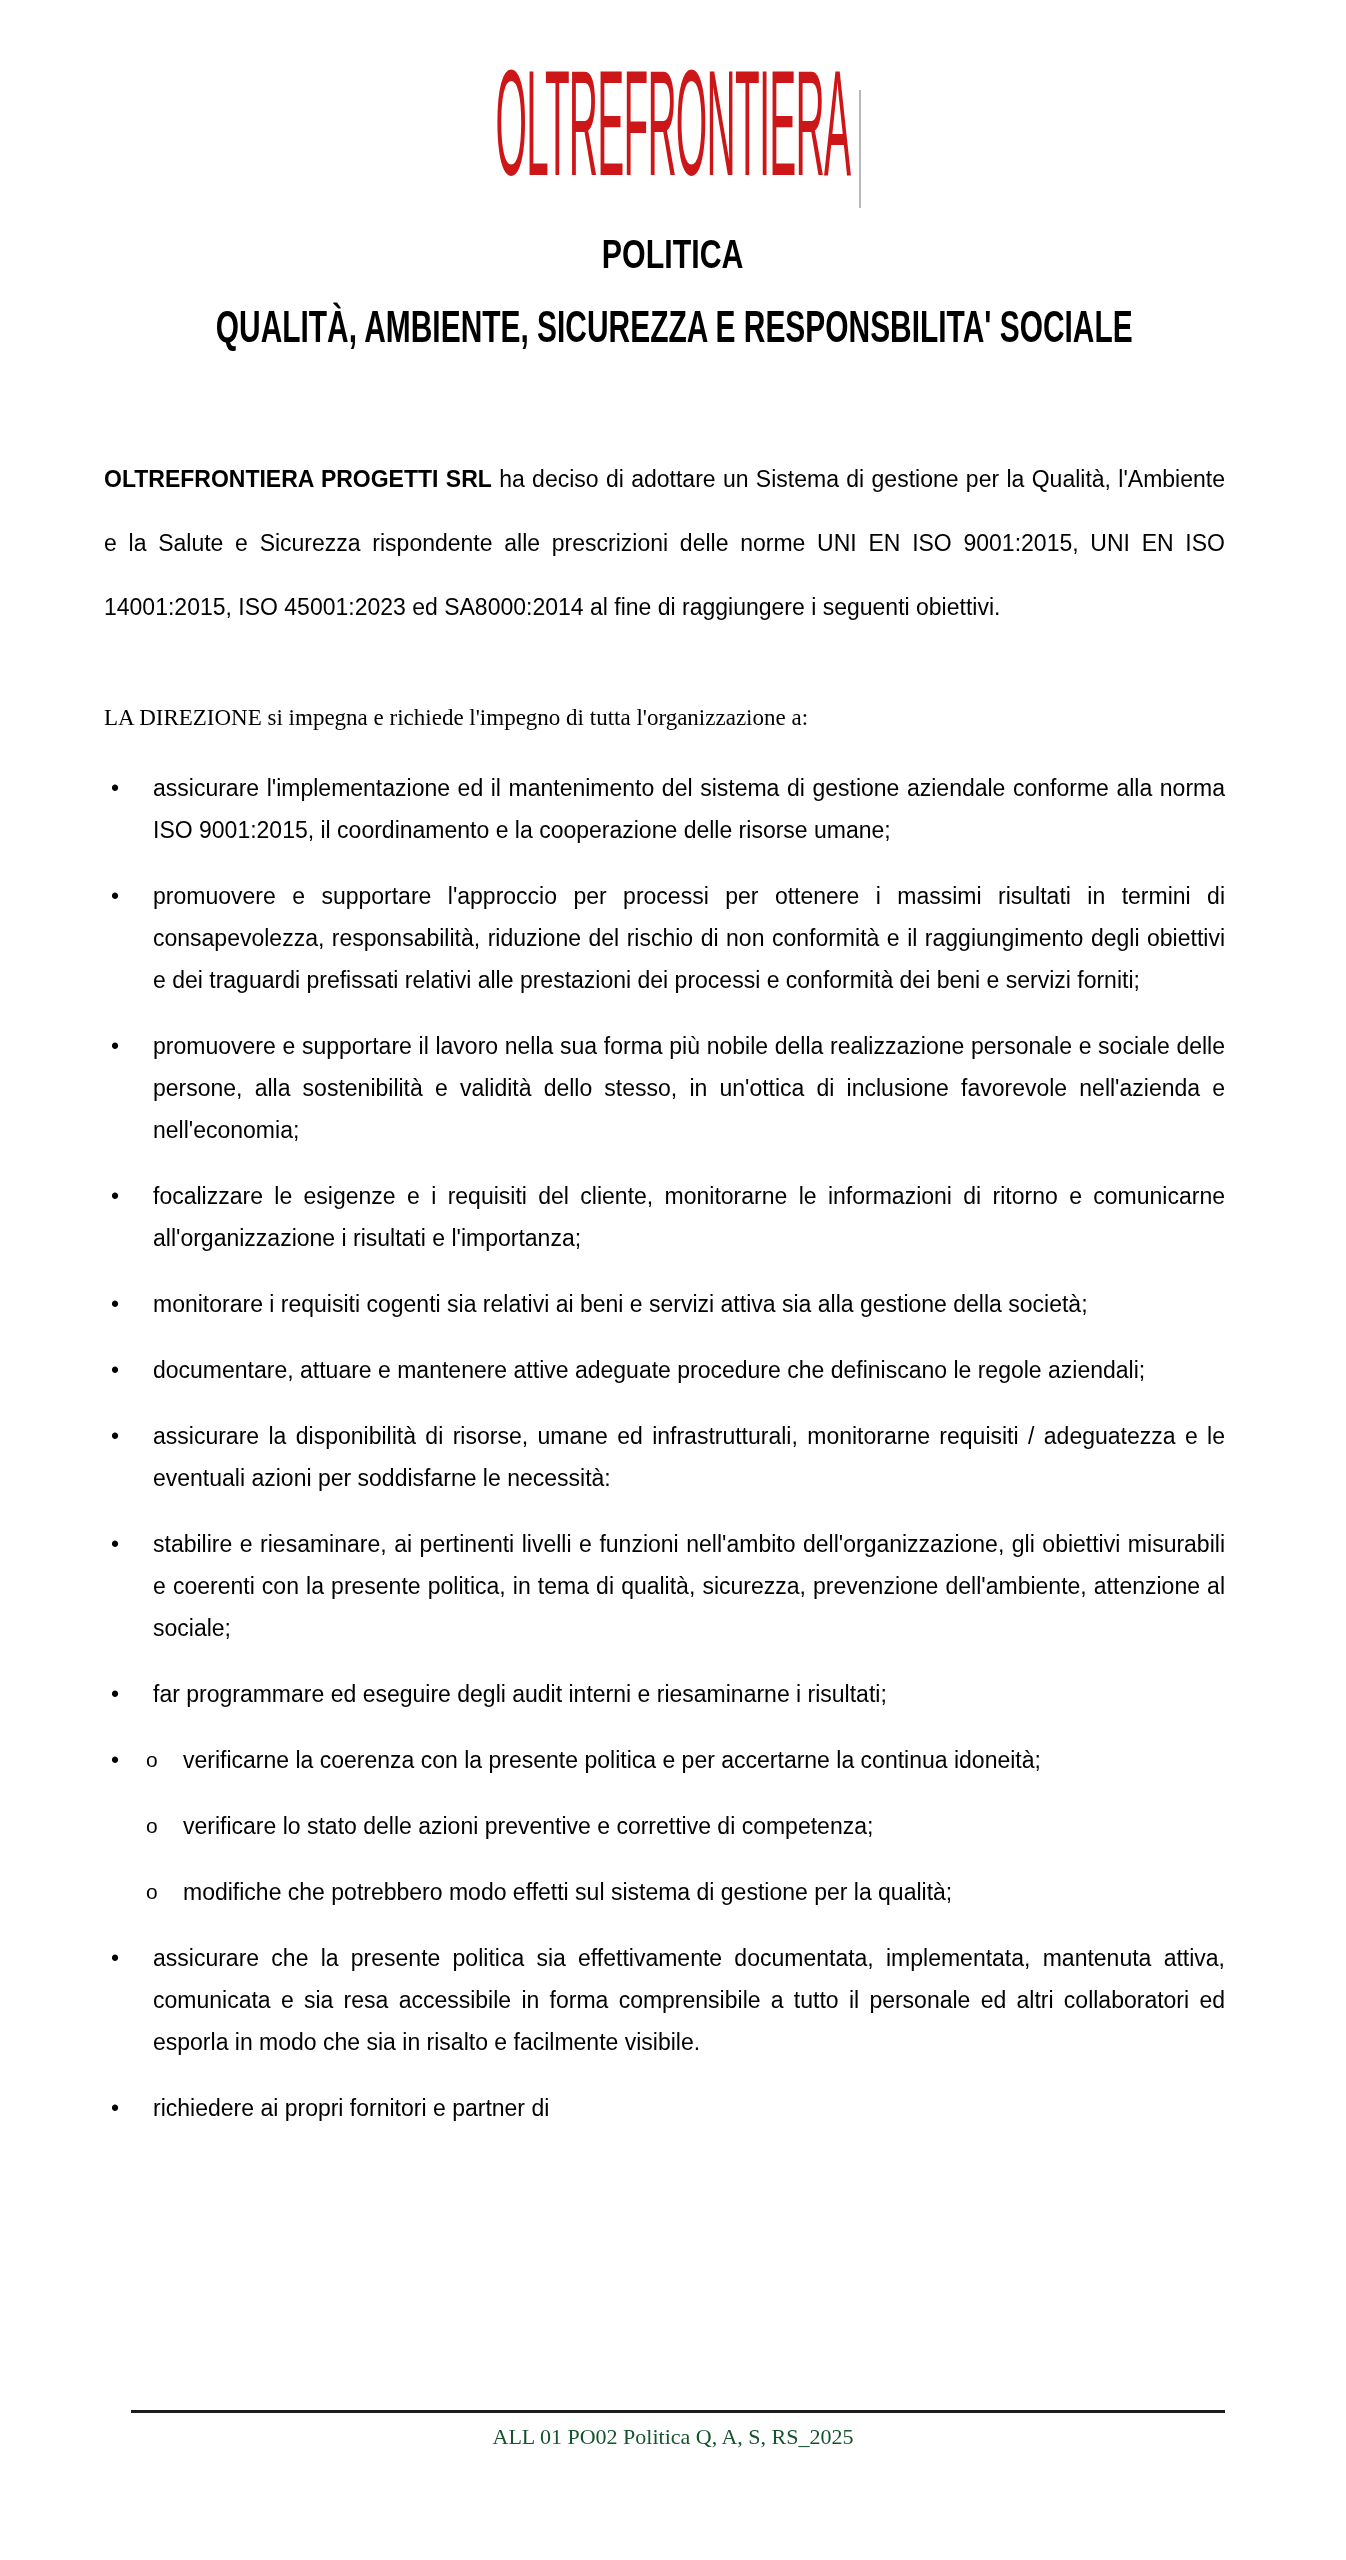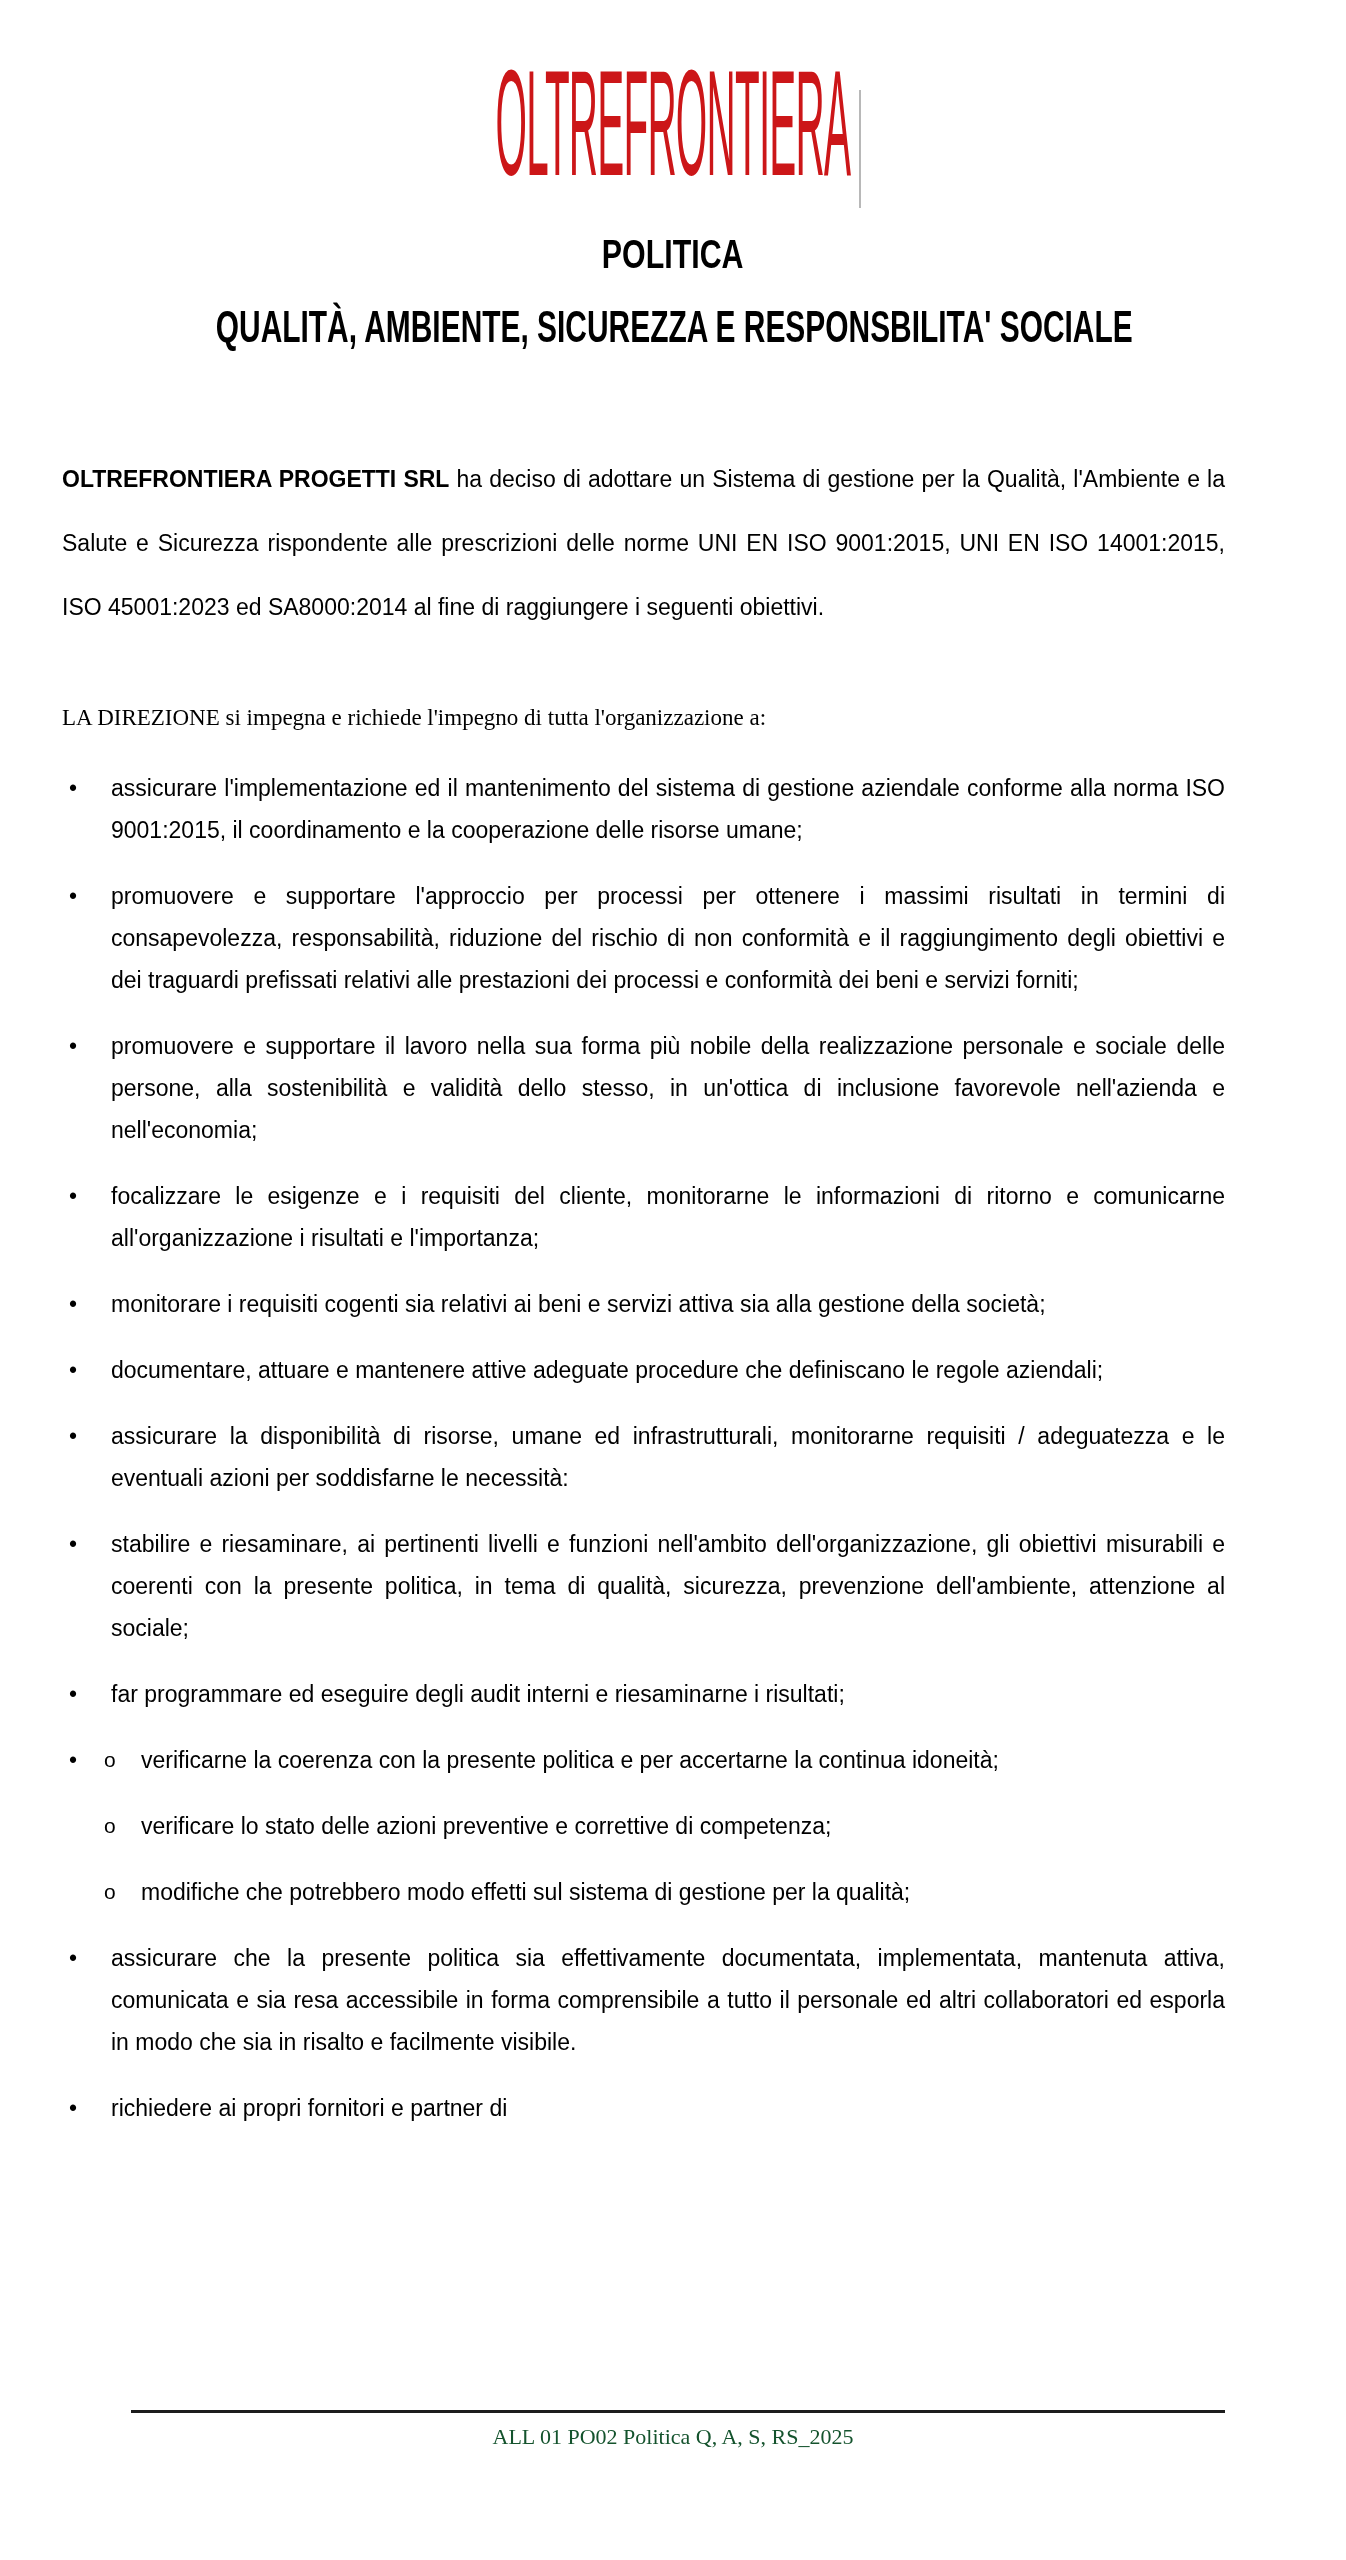--- a/index.html
+++ b/index.html
@@ -40,21 +40,21 @@
     display:inline-block; font-weight:700; font-size:41px; line-height:46px;
     transform:scaleX(0.74); transform-origin:50% 50%; white-space:nowrap;
   }
   .subtitle-row { margin-top:26px; text-align:center; }
   .subtitle-inner {
     display:inline-block; font-weight:700; font-size:44px; line-height:48px;
     transform:scaleX(0.68); transform-origin:50% 50%; white-space:nowrap;
   }
 
   
-  .content { padding-left:62px; padding-right:121px; }
+  .content { padding-left:104px; padding-right:121px; }
   .intro {
     margin-top:96px;
     font-size:23px; line-height:64px;
     text-align:justify;
   }
   .intro .bold { font-weight:700; }
   .direction {
     margin-top:58px;
     font-size:23px; line-height:42px;font-family:Liberation Serif, serif;
   }

